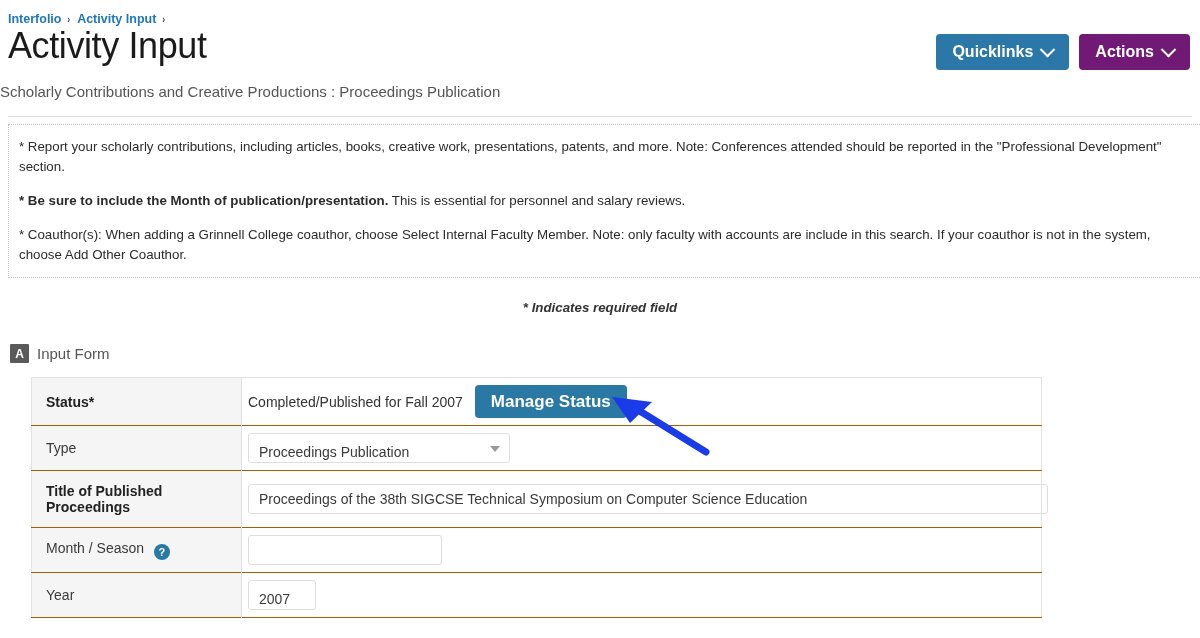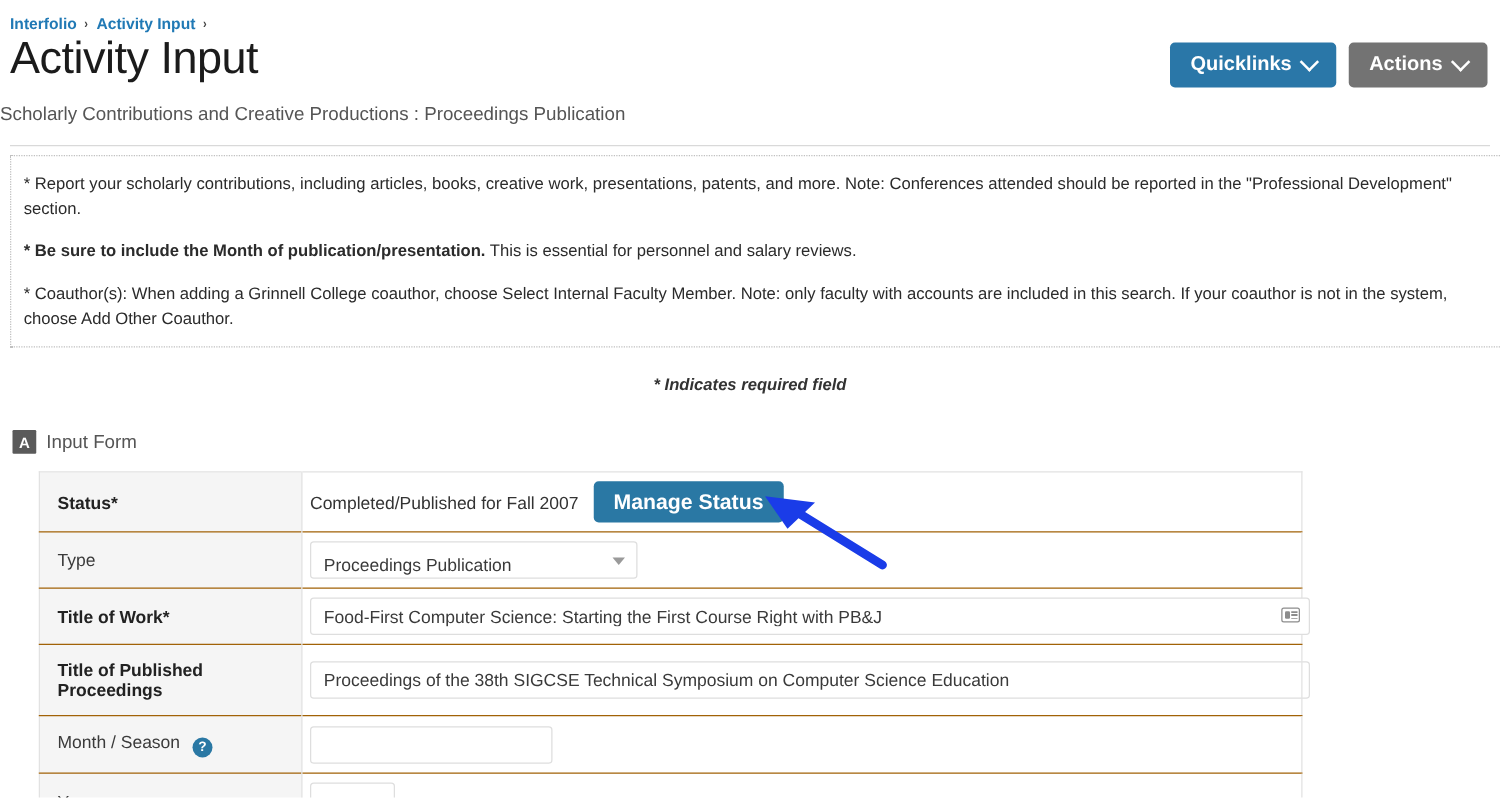--- a/index.html
+++ b/index.html
@@ -45,21 +45,21 @@
   }
   .btn {
     border: none; border-radius: 4px; color: #ffffff;
     font-family: "Liberation Sans", sans-serif;
     font-size: 16px; font-weight: bold;
     padding: 0 16px; height: 36px; line-height: 36px;
     cursor: pointer; display: inline-flex; align-items: center; gap: 9px;
     white-space: nowrap;
   }
   .btn-quicklinks { background: #2a77a8; }
-  .btn-actions { background: #737373; }
+  .btn-actions { background: #701a75; }
   .caret {
     display: inline-block; width: 11px; height: 11px;
     border-right: 2.6px solid #fff; border-bottom: 2.6px solid #fff;
     transform: rotate(45deg) translate(-2px,-2px);
   }
 
   
   .hr-top {
     position: absolute; left: 8px; top: 116px; width: 1184px;
     height: 1px; background: #d9d9d9;
@@ -203,21 +203,21 @@
       <span>Actions</span>
       <span class="caret"></span>
     </button>
   </div>
 
   <div class="hr-top"></div>
 
   <div class="instructions">
     <p>* Report your scholarly contributions, including articles, books, creative work, presentations, patents, and more. Note: Conferences attended should be reported in the "Professional Development" section.</p>
     <p><b>* Be sure to include the Month of publication/presentation.</b><span> This is essential for personnel and salary reviews.</span></p>
-    <p>* Coauthor(s): When adding a Grinnell College coauthor, choose Select Internal Faculty Member. Note: only faculty with accounts are included in this search. If your coauthor is not in the system, choose Add Other Coauthor.</p>
+    <p>* Coauthor(s): When adding a Grinnell College coauthor, choose Select Internal Faculty Member. Note: only faculty with accounts are include in this search. If your coauthor is not in the system, choose Add Other Coauthor.</p>
   </div>
 
   <div class="req-note">* Indicates required field</div>
 
   <div class="section-head">
     <span class="sec-badge">A</span>
     <span class="sec-title">Input Form</span>
   </div>
 
   <table class="form-table">
@@ -235,29 +235,20 @@
       <tr>
         <td class="lbl">Type</td>
         <td class="val">
           <div class="sel type">
             <span>Proceedings Publication</span>
             <span class="arw"></span>
           </div>
         </td>
       </tr>
 
-      <tr>
-        <td class="lbl bold">Title of Work*</td>
-        <td class="val">
-          <div class="input-wrap">
-            <input class="txtin wide" type="text" value="Food-First Computer Science: Starting the First Course Right with PB&amp;J" style="">
-            <span class="card-icon"></span>
-          </div>
-        </td>
-      </tr>
 
       <tr>
         <td class="lbl bold">Title of Published Proceedings</td>
         <td class="val">
           <input class="txtin wide" type="text" value="Proceedings of the 38th SIGCSE Technical Symposium on Computer Science Education" style="">
         </td>
       </tr>
 
       <tr>
         <td class="lbl">

